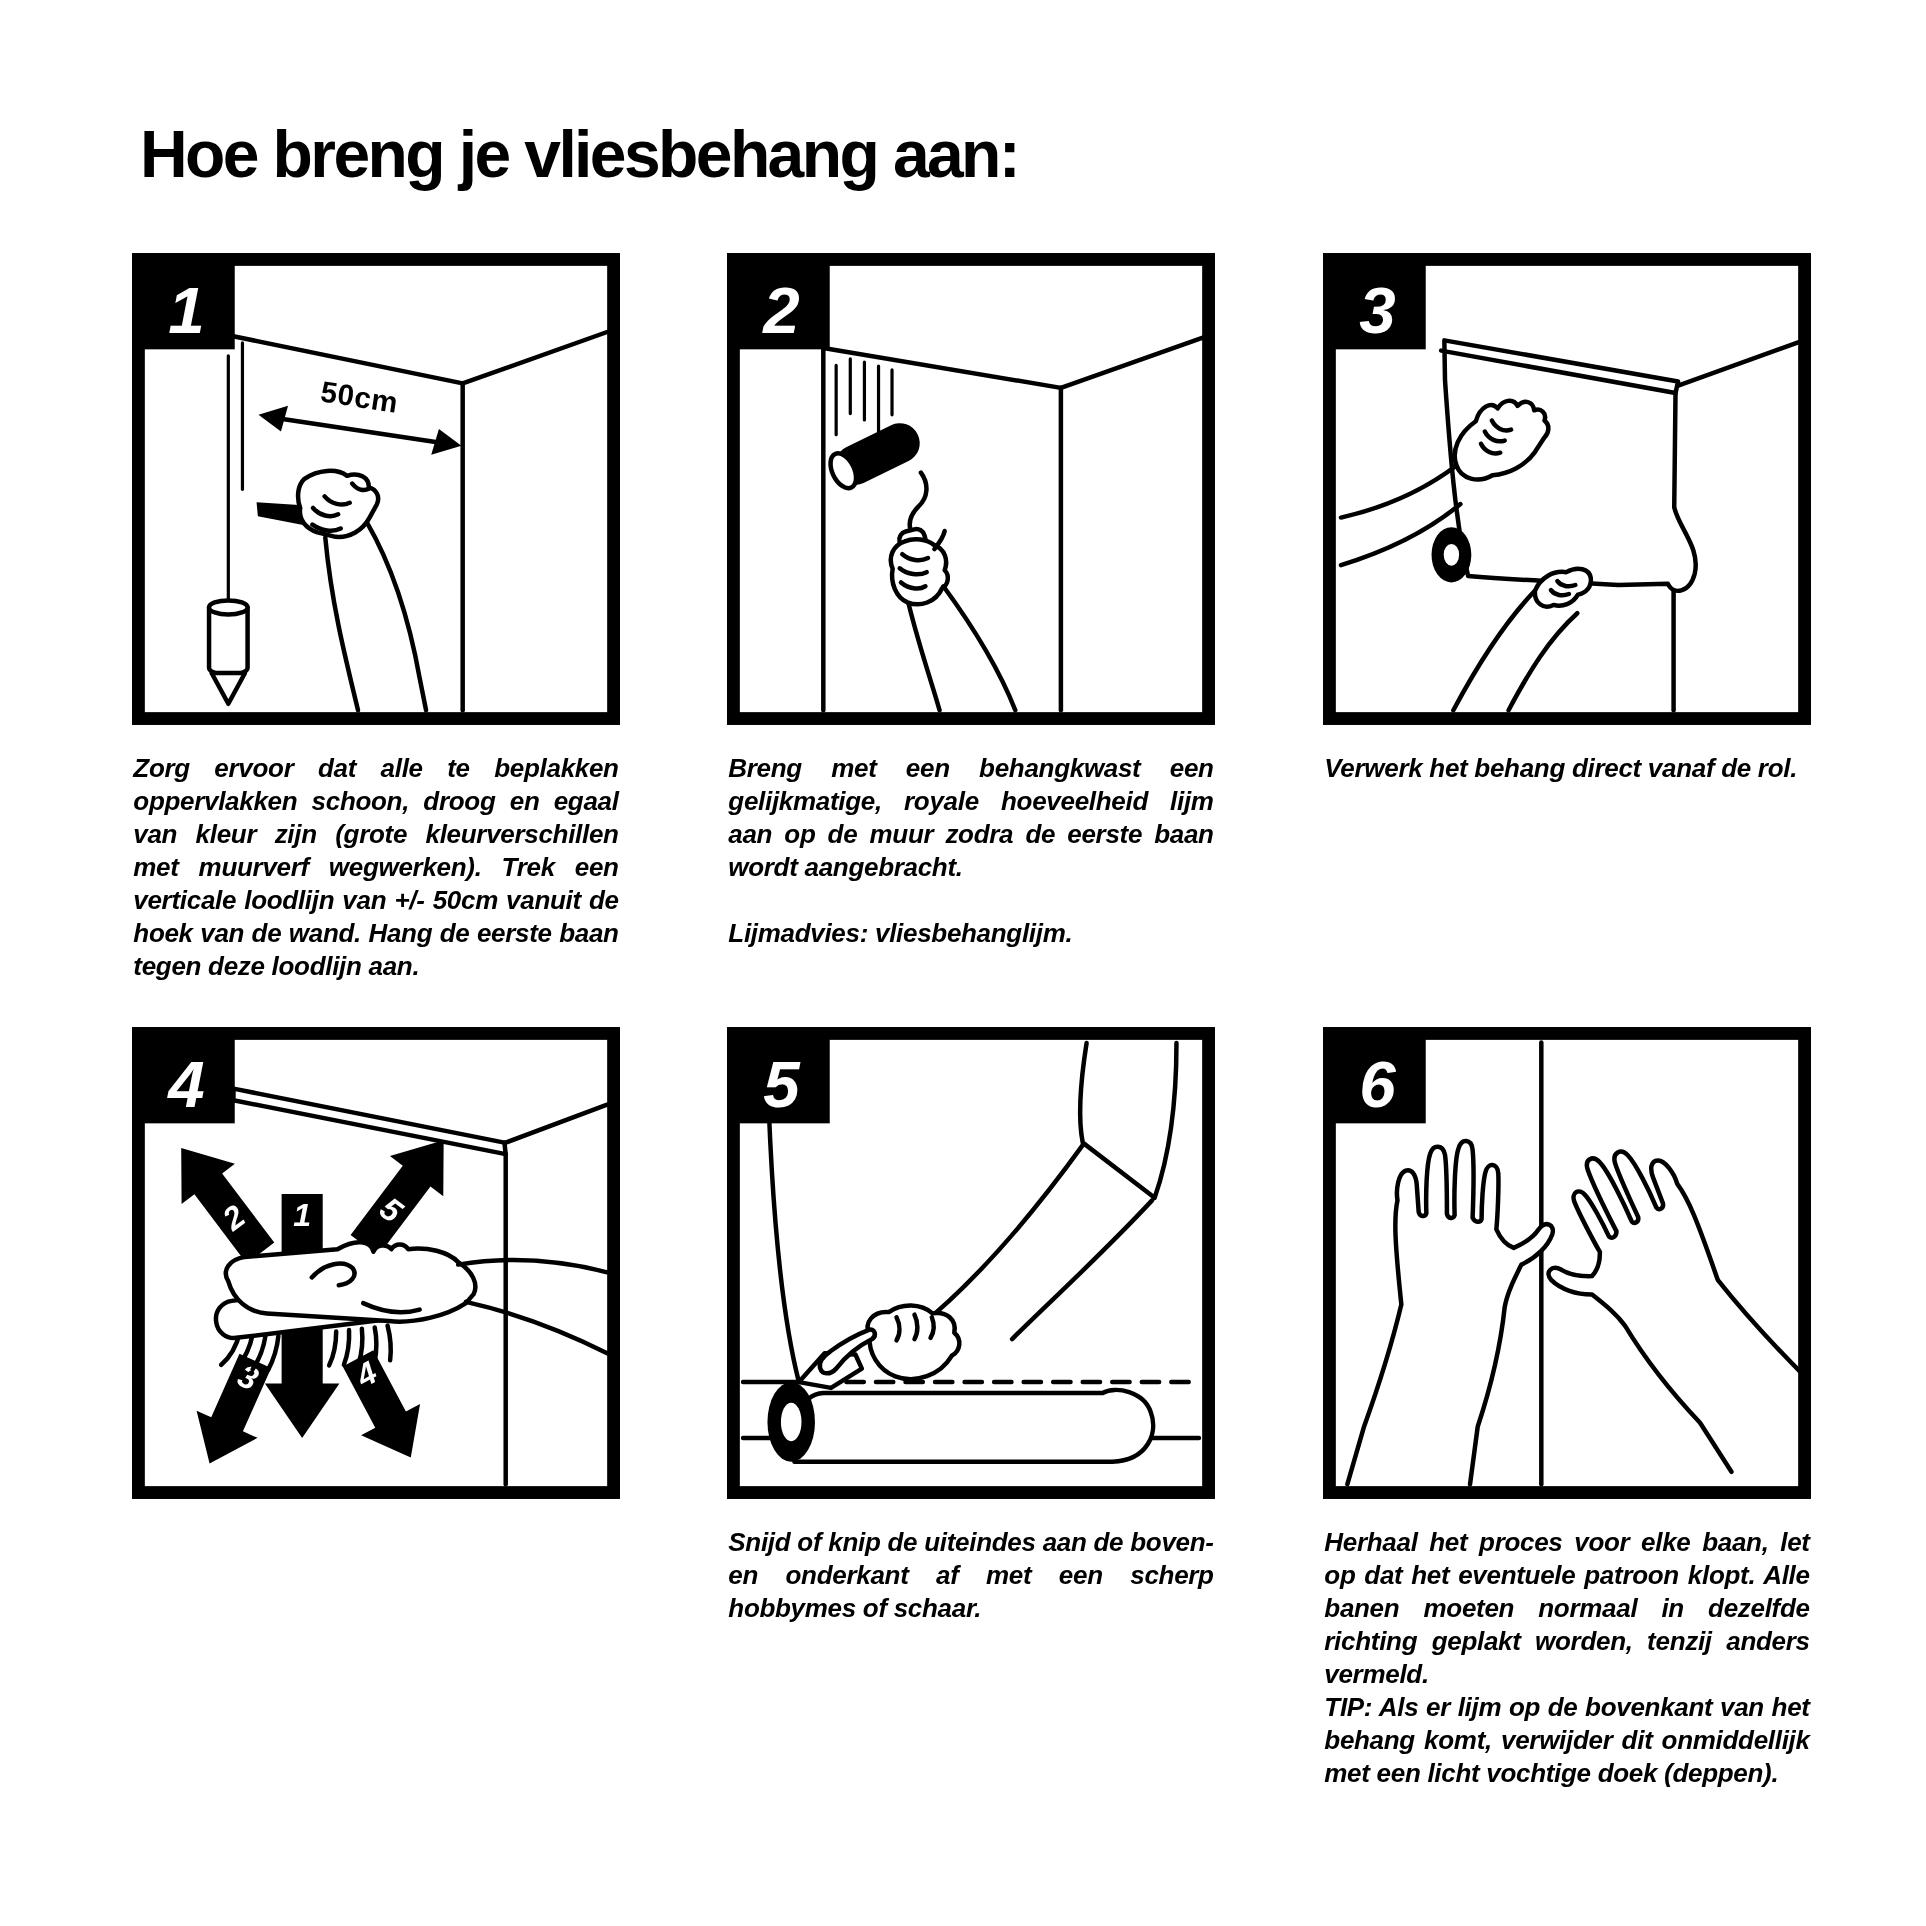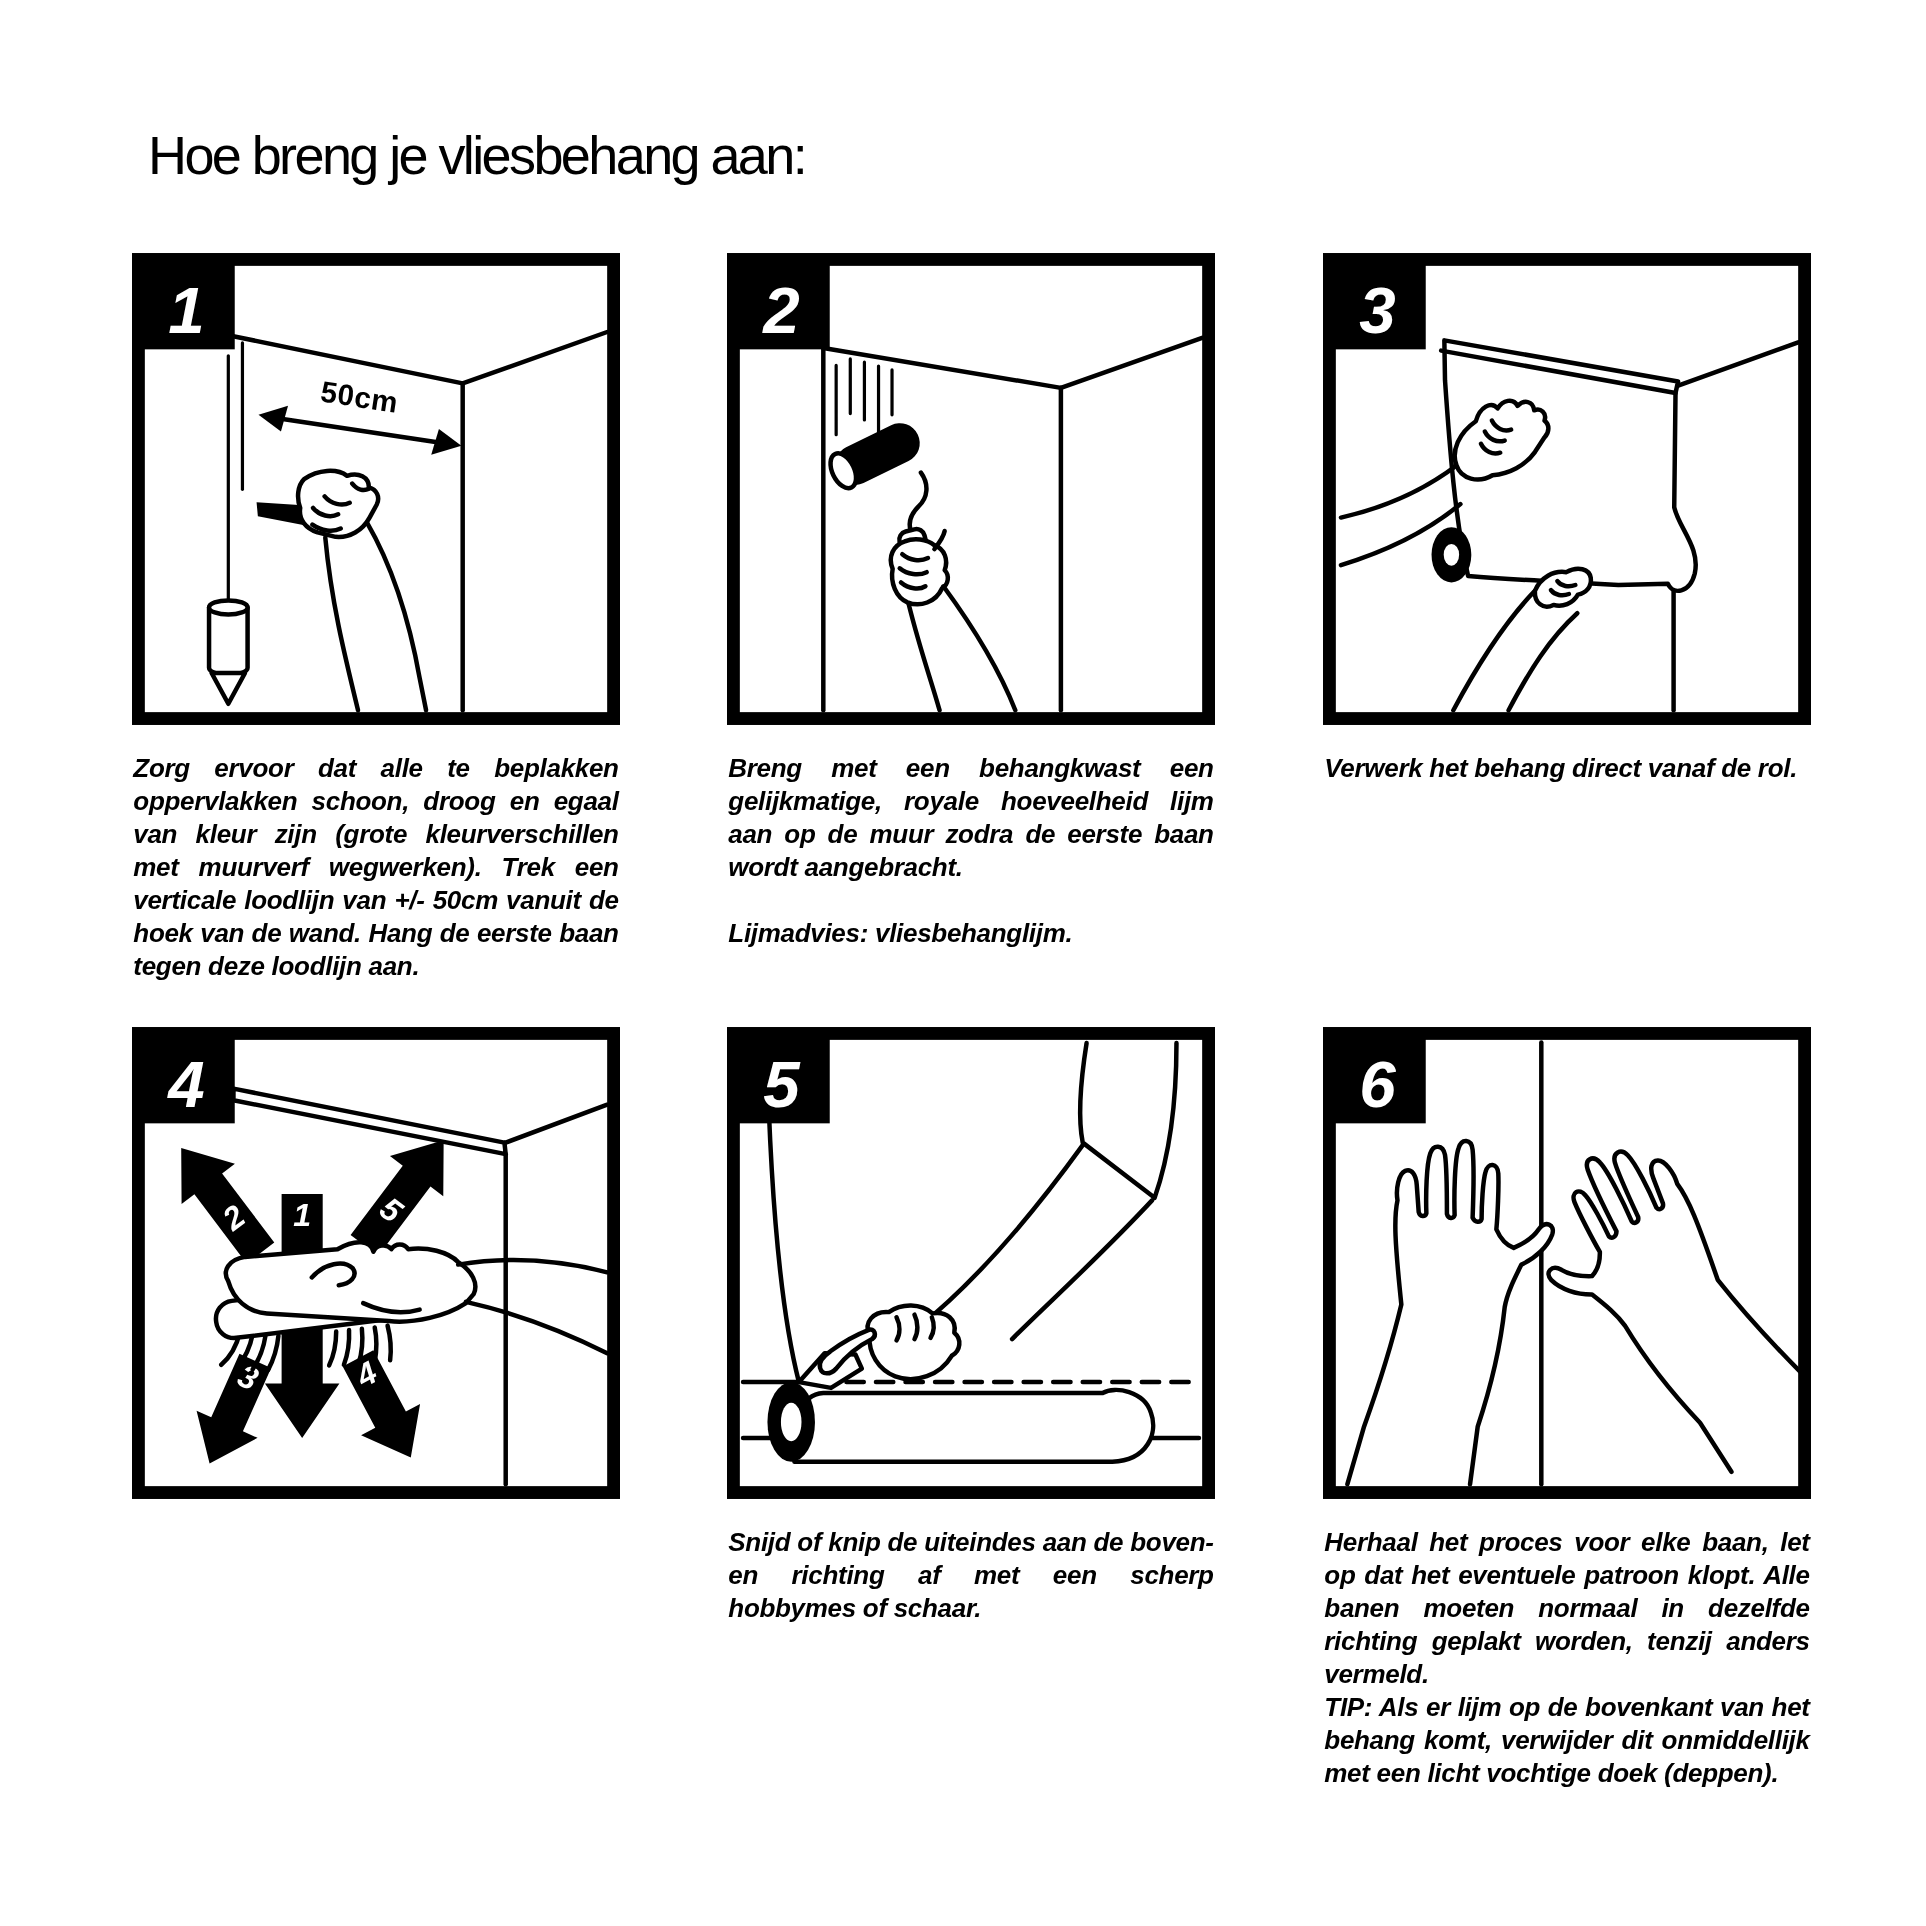--- a/index.html
+++ b/index.html
@@ -1,17 +1,17 @@
 <!DOCTYPE html>
 <html style="font-size:10.3px"><head>
 <meta charset="utf-8">
 <style>
   html,body{margin:0;padding:0;background:#ffffff;}
   body{width:1926px;height:1926px;position:relative;font-family:"Liberation Sans",sans-serif;color:#000;}
-  .title{position:absolute;left:132px;top:108px;margin:16px;font-size:54px;font-weight:400;letter-spacing:-2.6px;white-space:nowrap;}
+  .title{position:absolute;left:132px;top:108px;margin:8px;font-size:66px;font-weight:700;letter-spacing:-2.6px;white-space:nowrap;}
   .step{position:absolute;width:488px;}
   .step svg{display:block;background:#fff;}
   .caption{margin:27px 1.3px 0 1.3px;font-size:26px;line-height:33px;font-weight:700;text-align:justify;text-justify:inter-word;white-space:pre-line;letter-spacing:-0.3px;font-style:italic;}
   #s1{left:132px;top:253px}
   #s2{left:727px;top:253px}
   #s3{left:1323px;top:253px}
   #s4{left:132px;top:1027px}
   #s5{left:727px;top:1027px}
   #s6{left:1323px;top:1027px}
   
@@ -201,21 +201,21 @@
       <path class="fw" d="M222,480 C212,460 228,442 252,444 C272,430 302,430 320,446 C342,442 358,456 354,476 C366,486 364,504 350,512 C332,542 294,556 262,544 C236,534 220,508 222,480 Z"></path>
       <path class="ln" stroke-width="6" d="M264,452 C270,464 270,478 264,488 M292,448 C298,460 298,476 292,486 M319,452 C323,462 323,474 317,484"></path>
       <path class="fw" stroke-width="6" d="M226,486 C206,496 184,514 170,532 C161,542 148,542 145,531 C142,521 151,512 161,505 C180,491 202,479 220,472 C230,468 234,480 226,486 Z"></path>
     </g>
     <rect class="bd" x="10" y="10" width="740" height="715"></rect>
     <g>
       <rect class="badge" x="10" y="10" width="150" height="140"></rect>
       <text class="num" x="85" y="124">5</text>
     </g>
   </svg>
-  <p class="caption">Snijd of knip de uiteindes aan de boven- en richting af met een scherp hobbymes of schaar.</p>
+  <p class="caption">Snijd of knip de uiteindes aan de boven- en onderkant af met een scherp hobbymes of schaar.</p>
 </section>
 
 <section class="step" id="s6">
   <svg width="488" height="472" viewBox="0 0 760 735">
     <path class="ln" d="M340,24 V712"></path>
     <defs></defs>
     <path id="hand6" class="fw" d="M38,712 L64,622 C92,544 112,474 122,432 C112,336 110,298 116,270 C113,252 118,228 128,224 C138,220 145,230 146,246 L149,288 C151,296 159,296 161,290 C160,262 161,214 167,197 C172,182 187,183 190,199 C193,219 193,268 193,291 C195,299 203,299 205,293 C204,263 205,206 211,189 C216,173 231,174 233,191 C235,211 234,271 233,297 C237,305 245,305 247,299 C247,277 249,240 253,226 C257,210 272,212 273,228 C274,248 272,293 270,315 C277,331 287,340 297,344 C311,338 328,327 336,315 C346,301 362,307 357,323 C350,342 331,360 309,370 C297,394 287,414 283,436 C277,492 261,562 241,622 L229,712"></path>
     <use href="#hand6" transform="rotate(-25 510 330) translate(700,0) scale(-1,1)"></use>
     <rect class="bd" x="10" y="10" width="740" height="715"></rect>
     <g>

